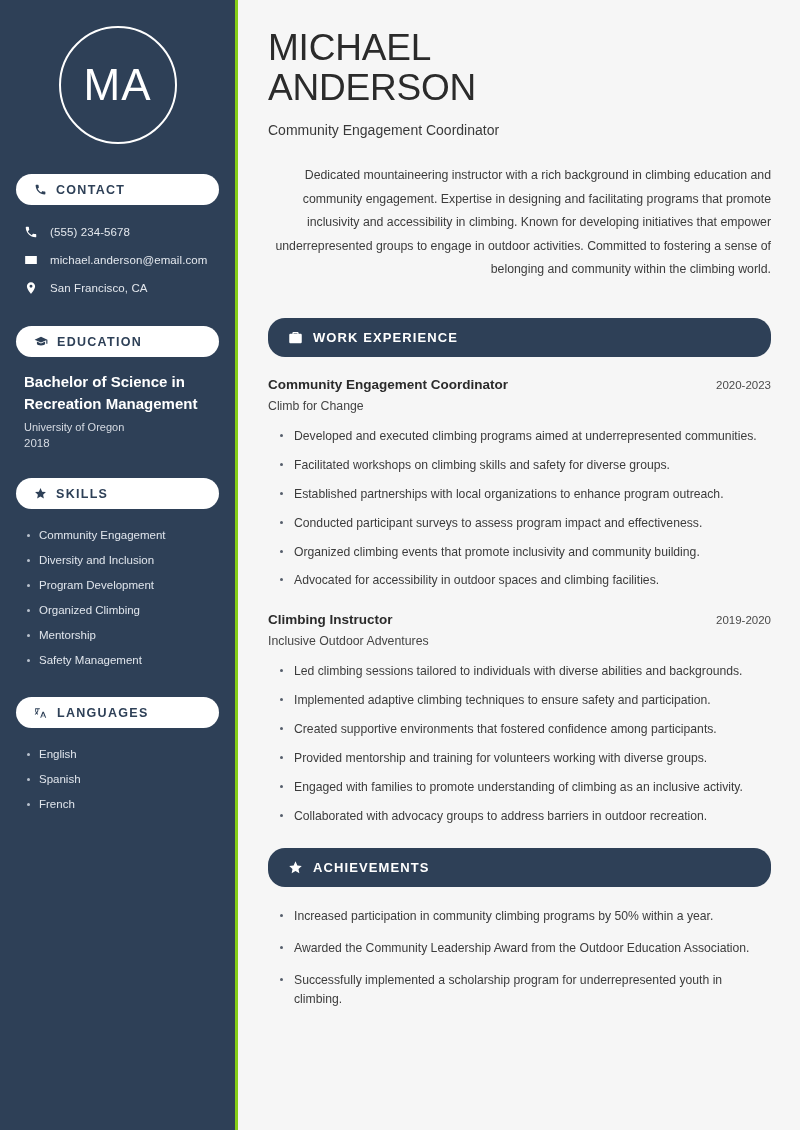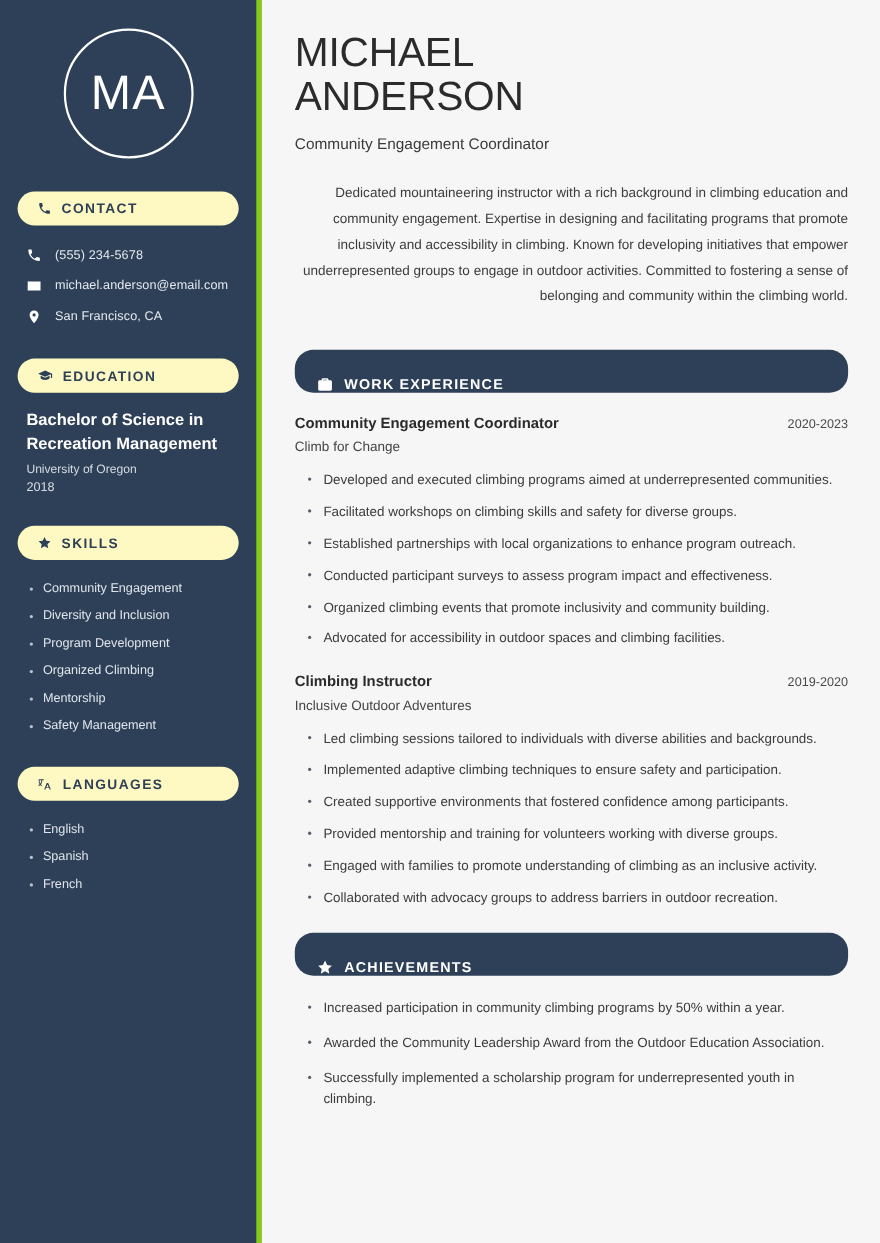--- a/index.html
+++ b/index.html
@@ -19,21 +19,21 @@
     background: #f6f6f6;
   }
 
   
   .sidebar {
     width: 238px;
     flex: 0 0 238px;
     background: #2e4057;
     color: #ffffff;
     padding: 0 16px;
-    border-right: 5px solid #84cc16;
+    border-right: 3px solid #84cc16;
   }
 
   .avatar-wrap {
     display: flex;
     justify-content: center;
     margin-top: 26px;
     margin-bottom: 30px;
   }
   .avatar {
     width: 118px;
@@ -45,21 +45,21 @@
     justify-content: center;
   }
   .avatar-initials {
     font-size: 44px;
     font-weight: 400;
     letter-spacing: 1px;
     color: #ffffff;
   }
 
   .side-pill {
-    background: #fef9c3;
+    background: #ffffff;
     color: #2e4057;
     border-radius: 18px;
     height: 31px;
     display: flex;
     align-items: center;
     gap: 9px;
     padding: 0 18px;
     margin-bottom: 14px;
   }
   .side-pill .pill-label {
@@ -153,23 +153,23 @@
     margin-bottom: 36px;
     text-align: right;
   }
 
   .section-banner {
     background: #2e4057;
     color: #ffffff;
     border-radius: 17px;
     height: 39px;
     display: flex;
-    align-items: flex-end;
+    align-items: center;
     gap: 10px;
-    padding: 0 20px;
+    padding: 16px 20px;
     margin-bottom: 20px;
   }
   .section-banner .banner-label {
     font-size: 13px;
     font-weight: bold;
     letter-spacing: 1.1px;
   }
   .section-banner svg { display: block; flex: 0 0 auto; }
 
   .job { margin-bottom: 22px; }

